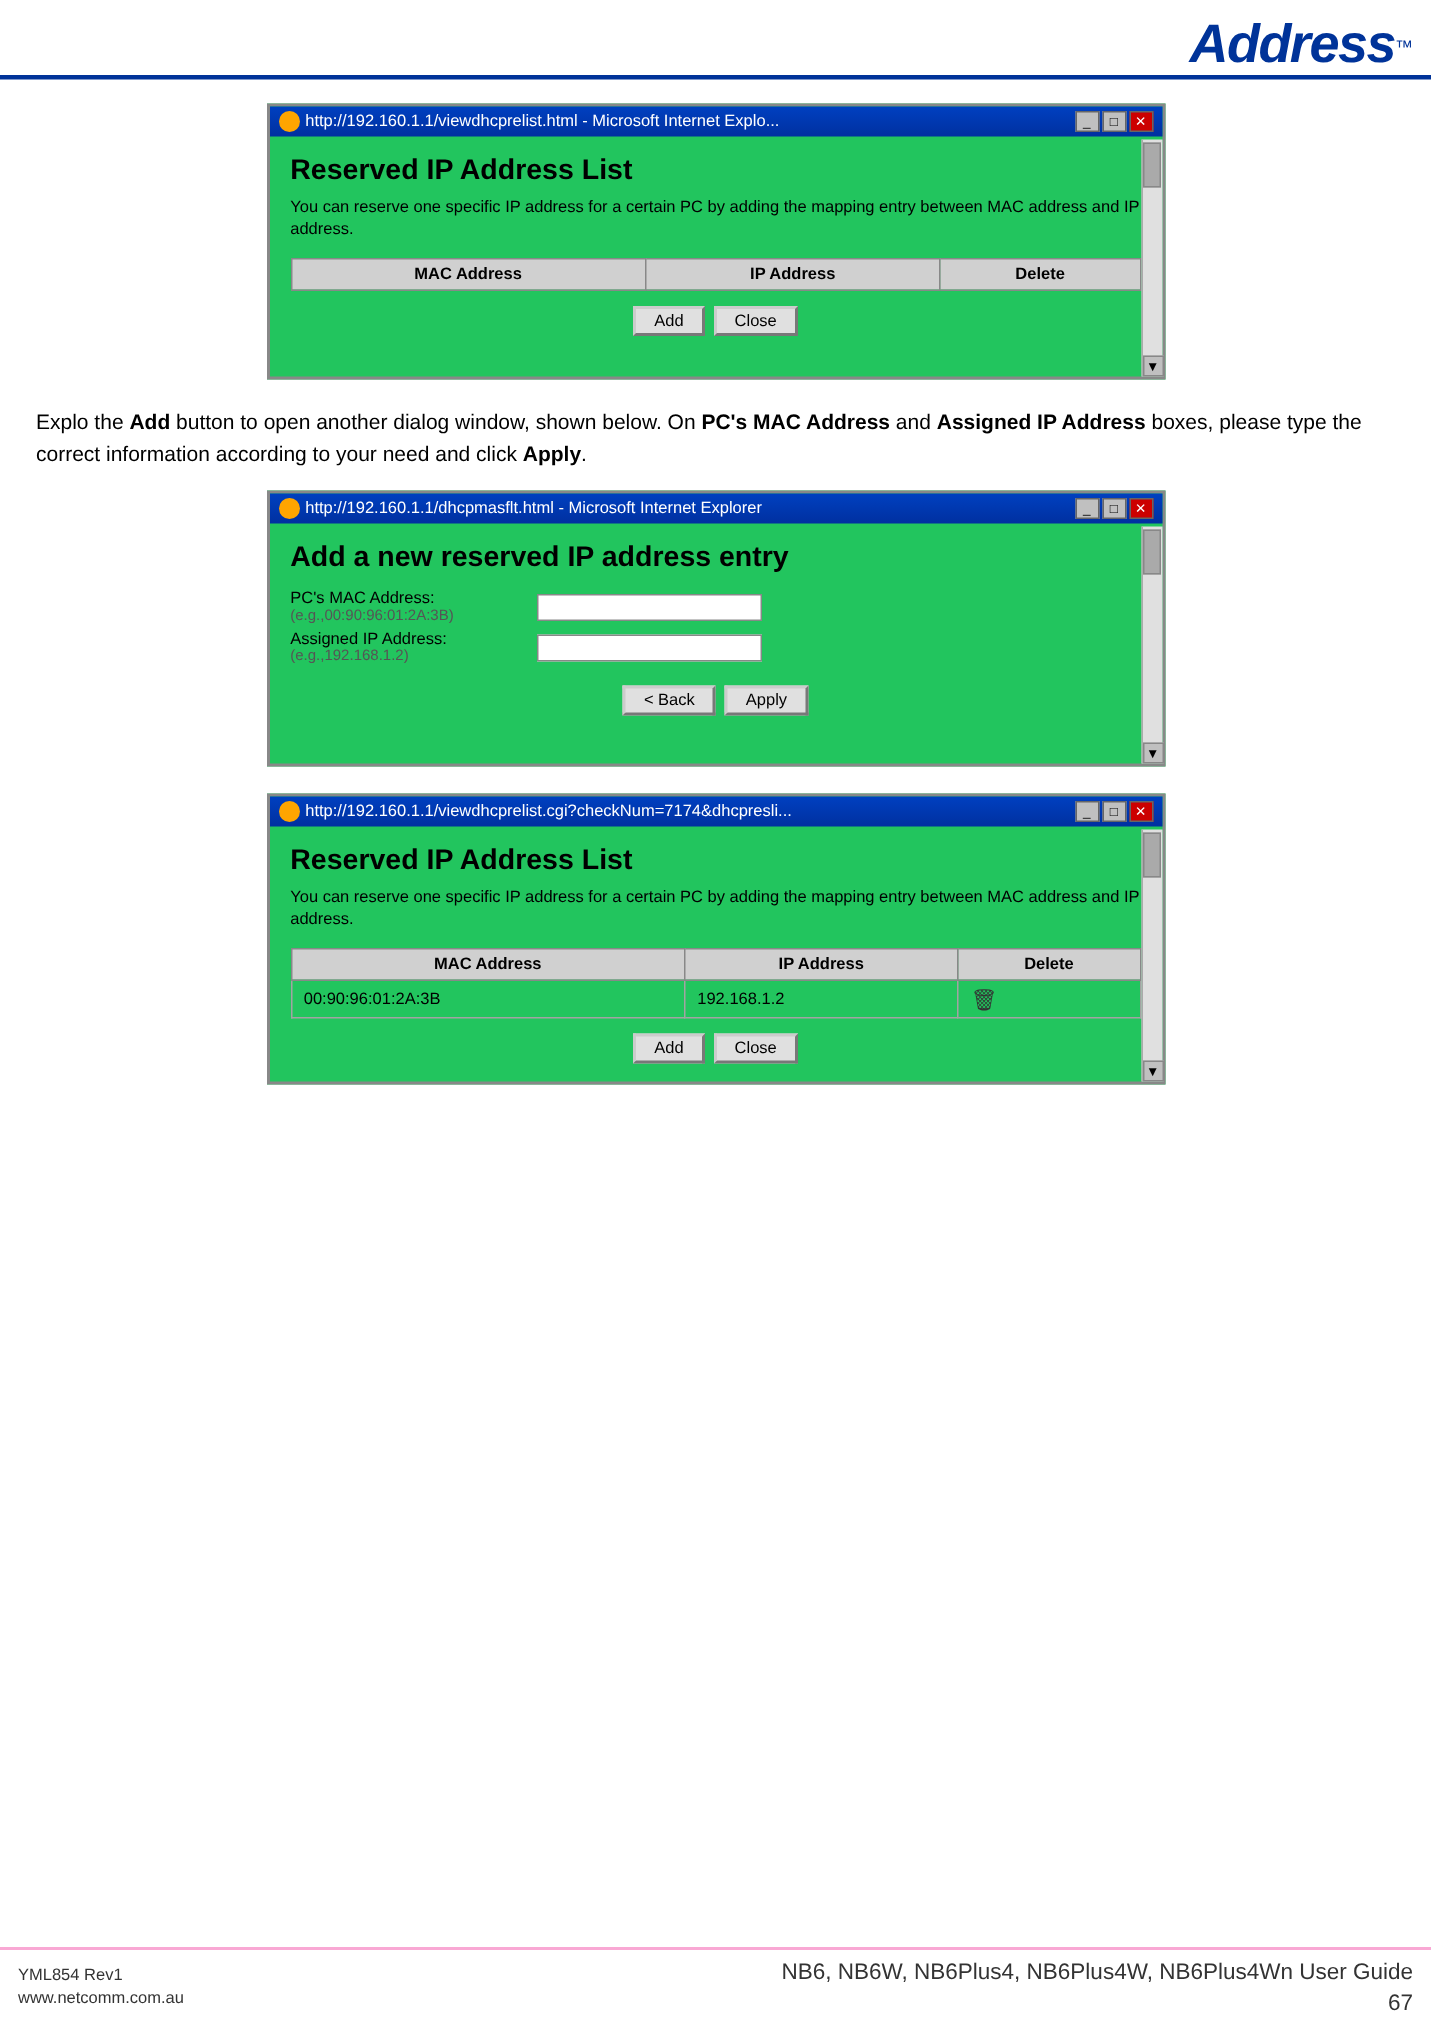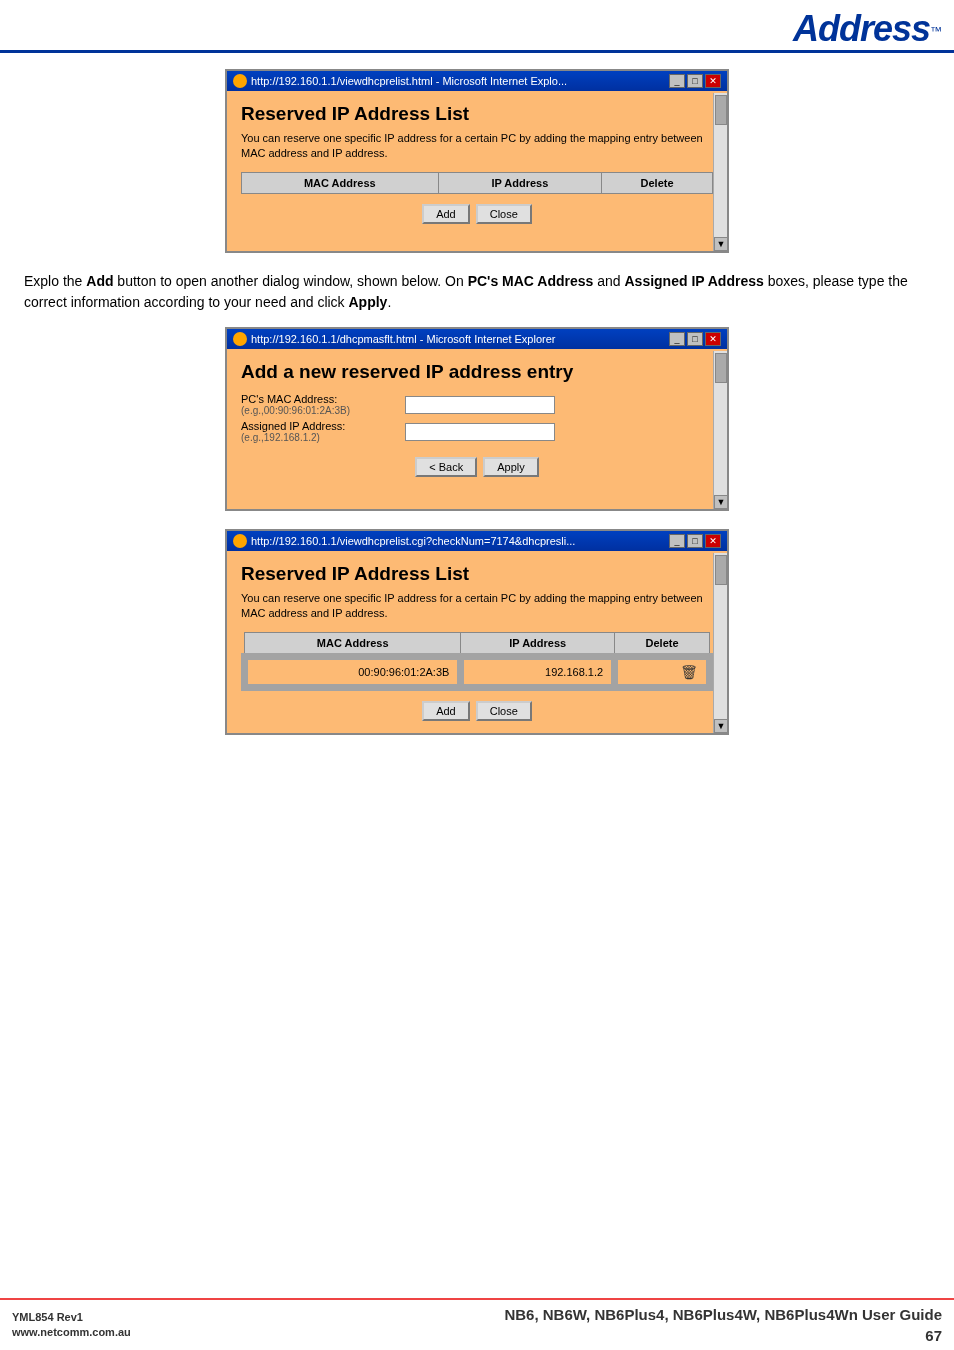--- a/index.html
+++ b/index.html
@@ -51,22 +51,22 @@
       color: #000;
     }
     .para b {
       font-weight: bold;
     }
 
     
     .browser-window {
       border: 2px solid #888;
       margin: 0 auto 18px auto;
-      width: 504px;
-      background: #fdba74;
+      width: 599px;
+      background: #22c55e;
       position: relative;
     }
     .browser-titlebar {
       background: linear-gradient(to bottom, #0040c0, #0030a0);
       color: #fff;
       font-size: 11px;
       padding: 3px 6px;
       display: flex;
       align-items: center;
       justify-content: space-between;
@@ -164,23 +164,23 @@
       margin-bottom: 10px;
     }
     .ip-table th {
       background: #d0d0d0;
       border: 1px solid #888;
       padding: 4px 8px;
       text-align: center;
       font-weight: bold;
     }
     .ip-table td {
-      border: 7px solid #a3a3a3;
+      border: 1px solid #a3a3a3;
       padding: 4px 8px;
-      text-align: right;
+      text-align: left;
     }
 
     
     .btn-row {
       display: flex;
       justify-content: center;
       gap: 6px;
       margin-top: 6px;
     }
     .win-button {
@@ -213,26 +213,25 @@
       font-size: 11px;
       padding: 1px 3px;
     }
 
     
     .footer {
       position: absolute;
       bottom: 0;
       left: 0;
       right: 0;
-      border-top: 2px solid #ef4444;
+      border-top: 2px solid #f9a8d4;
       padding: 4px 12px;
       display: flex;
       justify-content: space-between;
       align-items: center;
-      font-weight: bold;
     }
     .footer-left {
       font-size: 11px;
       color: #333;
       line-height: 1.4;
     }
     .footer-right {
       font-size: 15px;
       color: #333;
       text-align: right;

